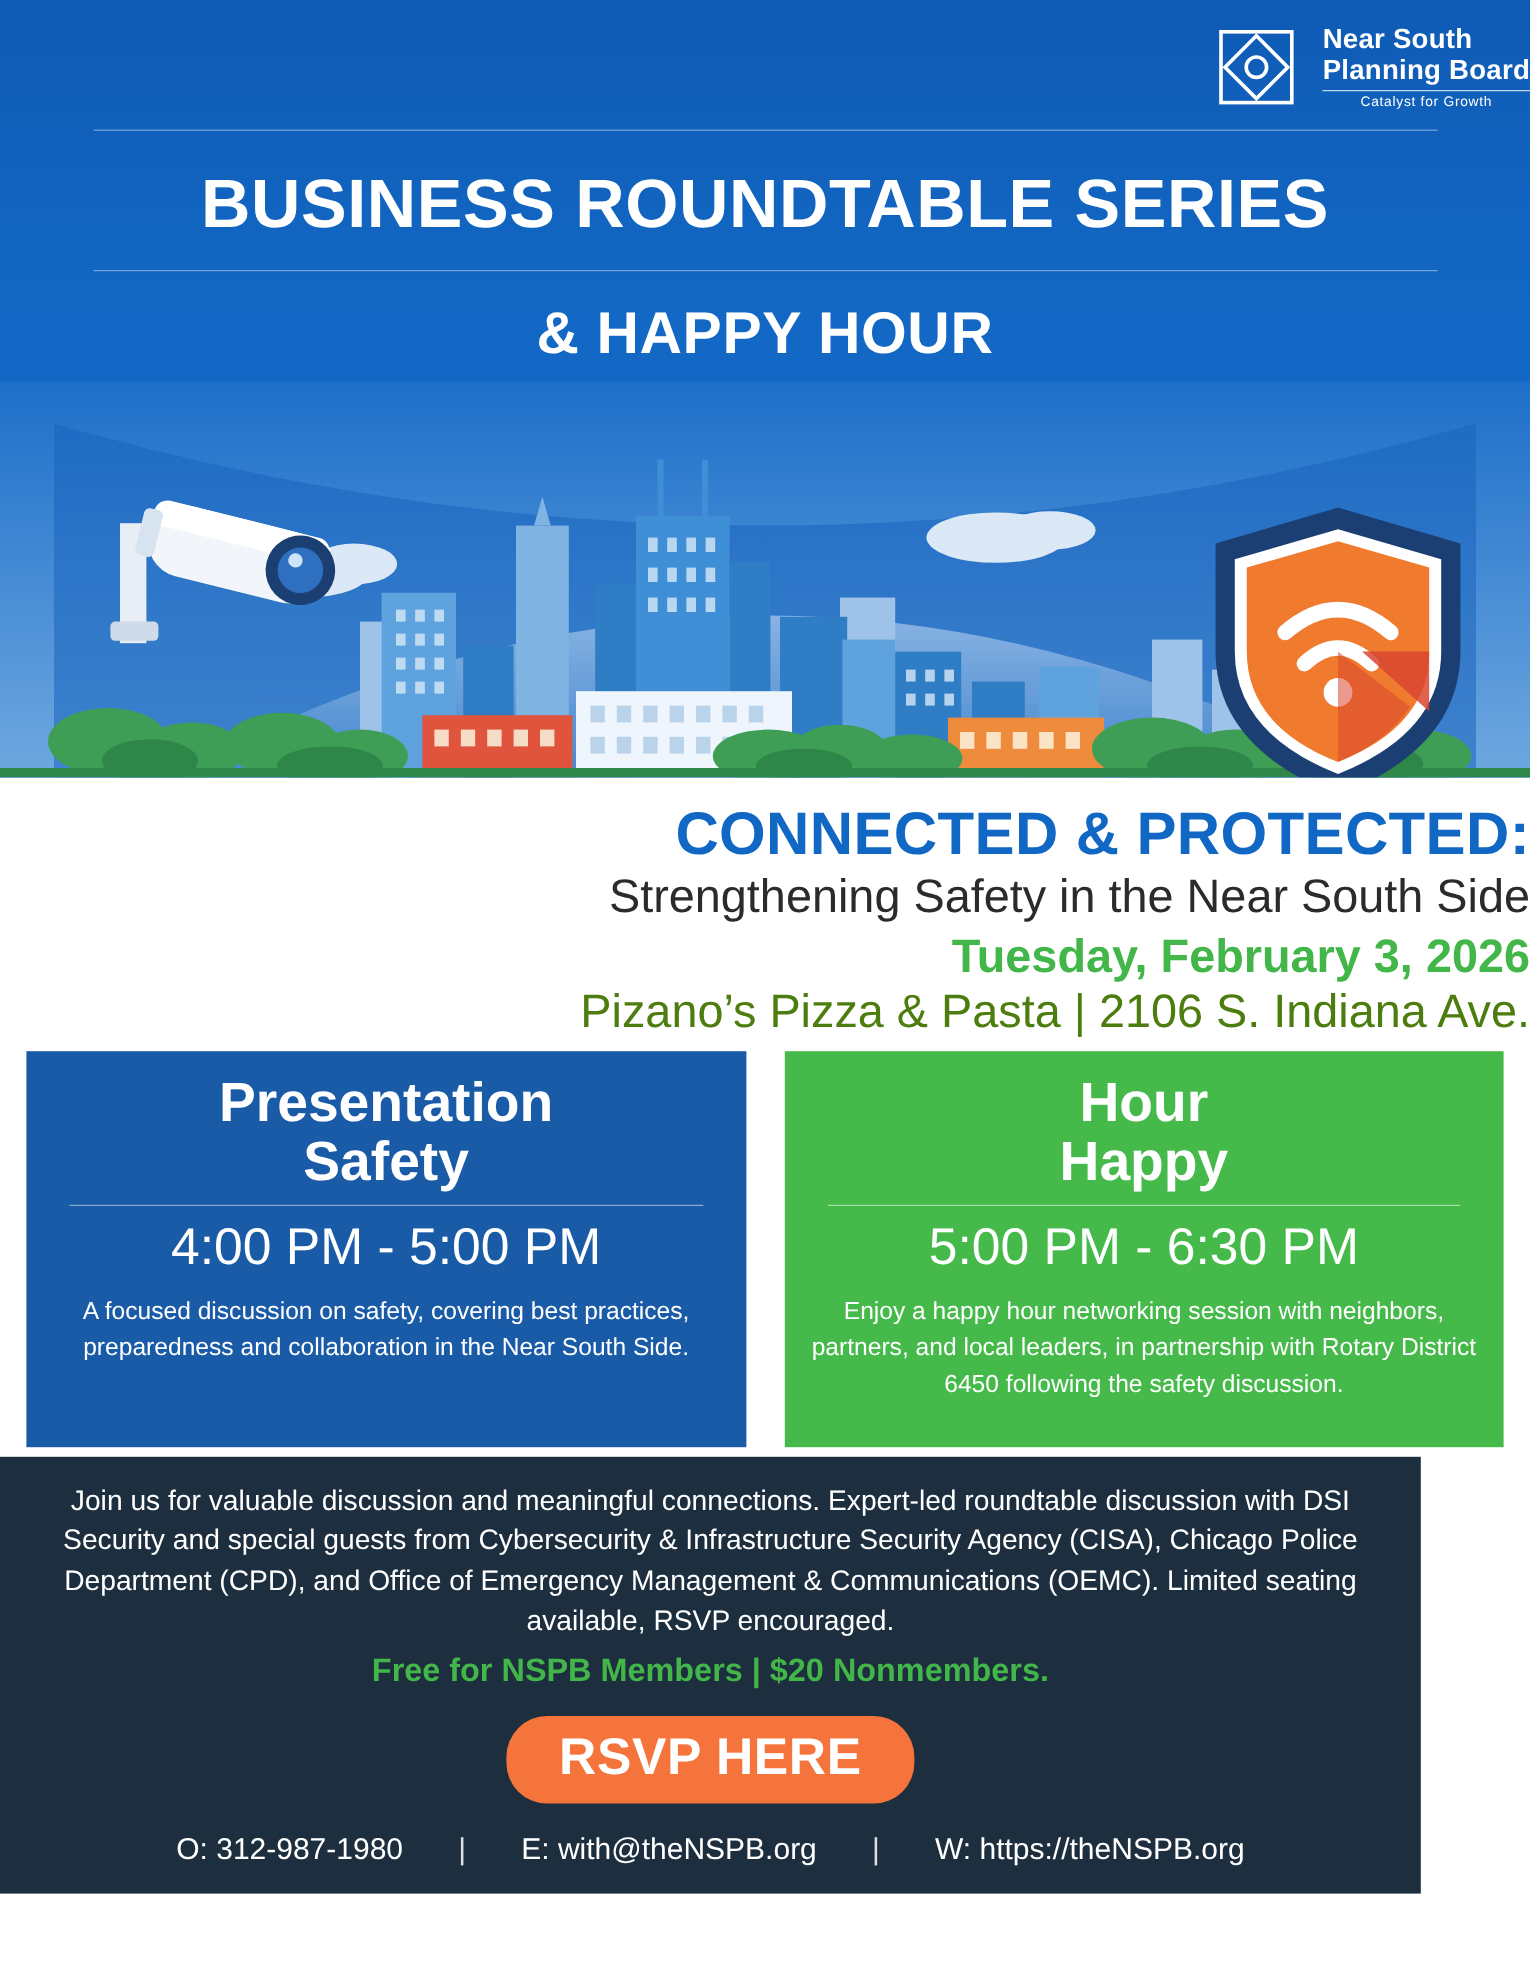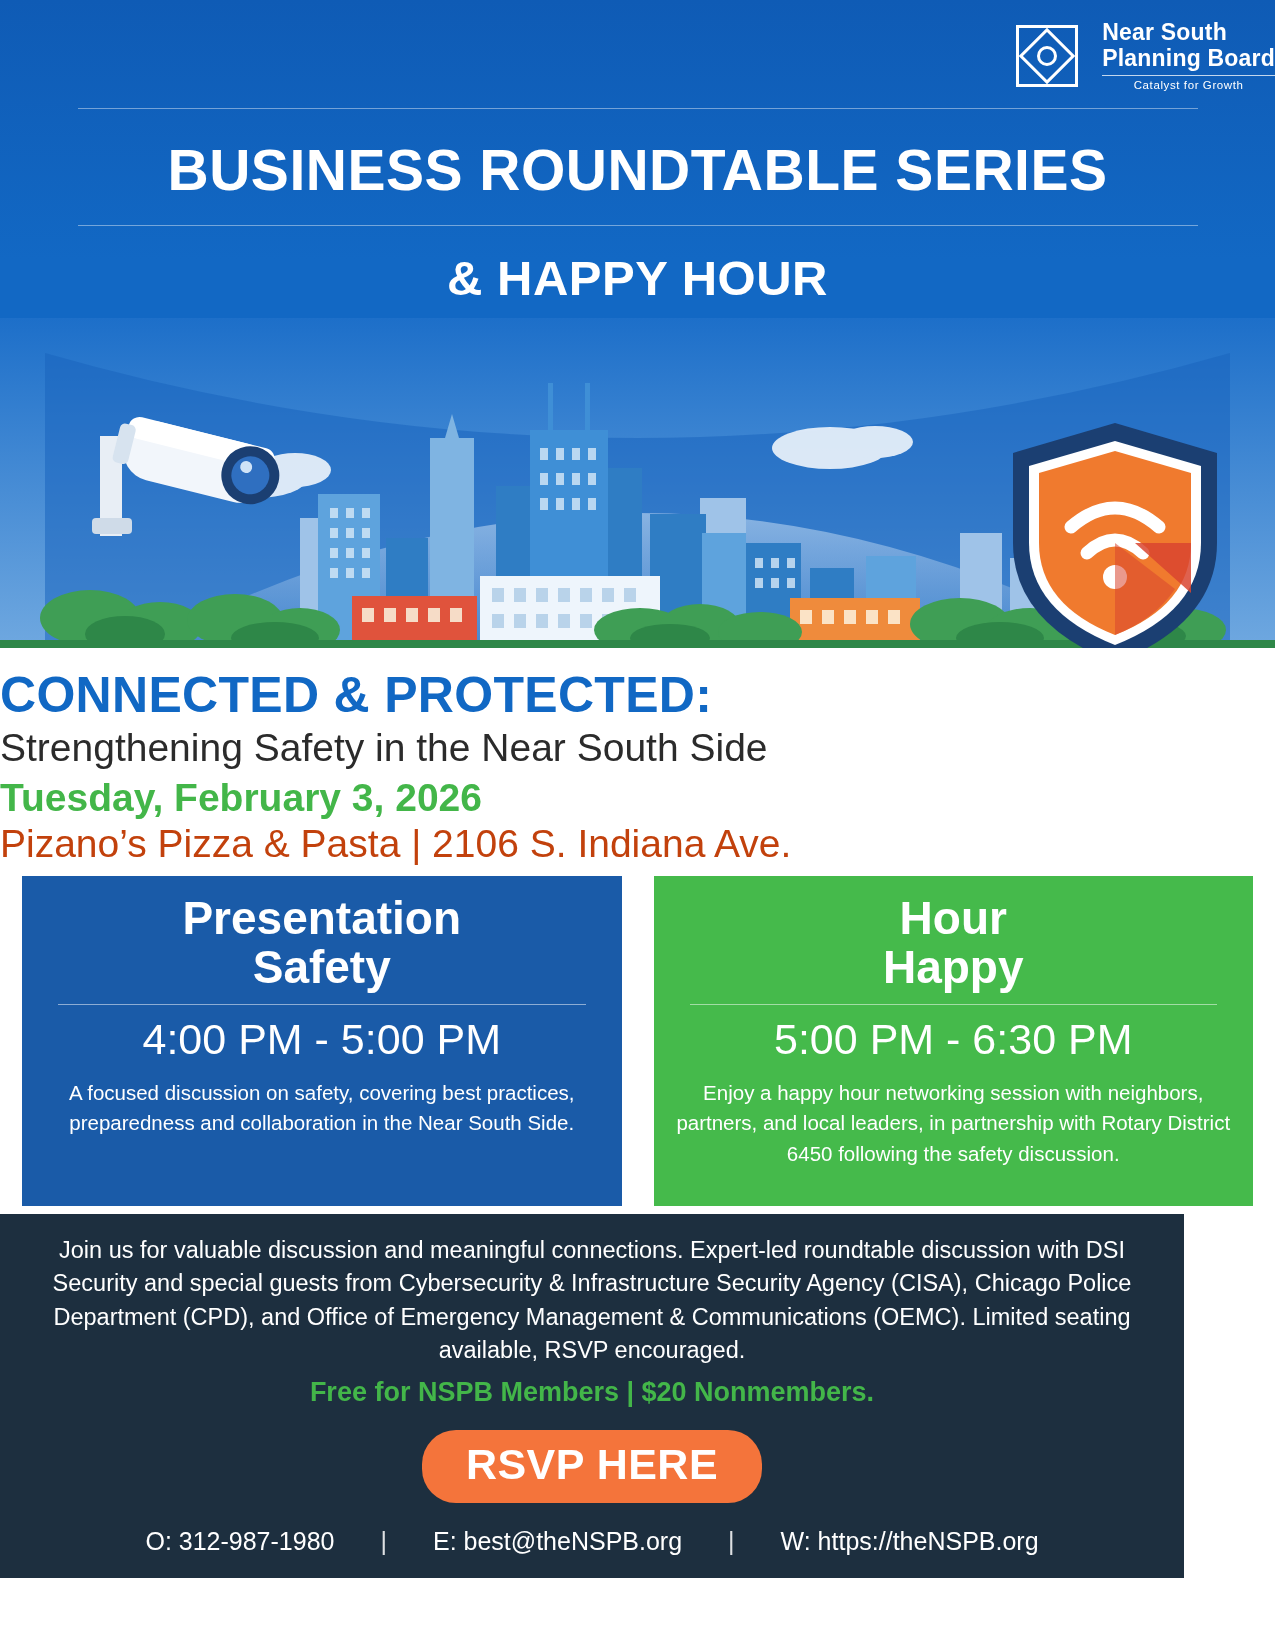--- a/index.html
+++ b/index.html
@@ -110,21 +110,21 @@
   .city {
     position: absolute;
     left: 0;
     top: 318px;
     width: 1275px;
     height: 330px;
   }
 
   
   .mid {
-    text-align: left;
+    text-align: right;
     padding: 14px 0 0 0;
   }
   .title-main {
     color: #1168c4;
     font-size: 50px;
     font-weight: bold;
     letter-spacing: .3px;
     margin: 4px 0 2px 0;
   }
   .title-sub {
@@ -133,21 +133,21 @@
     margin: 2px 0 6px 0;
     font-weight: 400;
   }
   .date-line {
     color: #43b649;
     font-size: 39px;
     font-weight: bold;
     margin: 6px 0 2px 0;
   }
   .venue-line {
-    color: #c2410c;
+    color: #4d7c0f;
     font-size: 39px;
     margin: 2px 0 10px 0;
     font-weight: 400;
   }
 
   
   .panels {
     display: flex;
     gap: 32px;
     padding: 0 22px;
@@ -467,19 +467,19 @@
     </div>
   </div>
 
   <div class="dark">
     <p class="body">Join us for valuable discussion and meaningful connections. Expert-led roundtable discussion with DSI Security and special guests from Cybersecurity &amp; Infrastructure Security Agency (CISA), Chicago Police Department (CPD), and Office of Emergency Management &amp; Communications (OEMC). Limited seating available, RSVP encouraged.</p>
     <div class="price">Free for NSPB Members | $20 Nonmembers.</div>
     <button class="rsvp">RSVP HERE</button>
     <div class="contacts">
       <span>O: 312-987-1980</span>
       <span class="sep">|</span>
-      <span>E: best@theNSPB.org</span>
+      <span>E: with@theNSPB.org</span>
       <span class="sep">|</span>
       <span>W: https://theNSPB.org</span>
     </div>
   </div>
 
 </div>
 
 </body></html>

